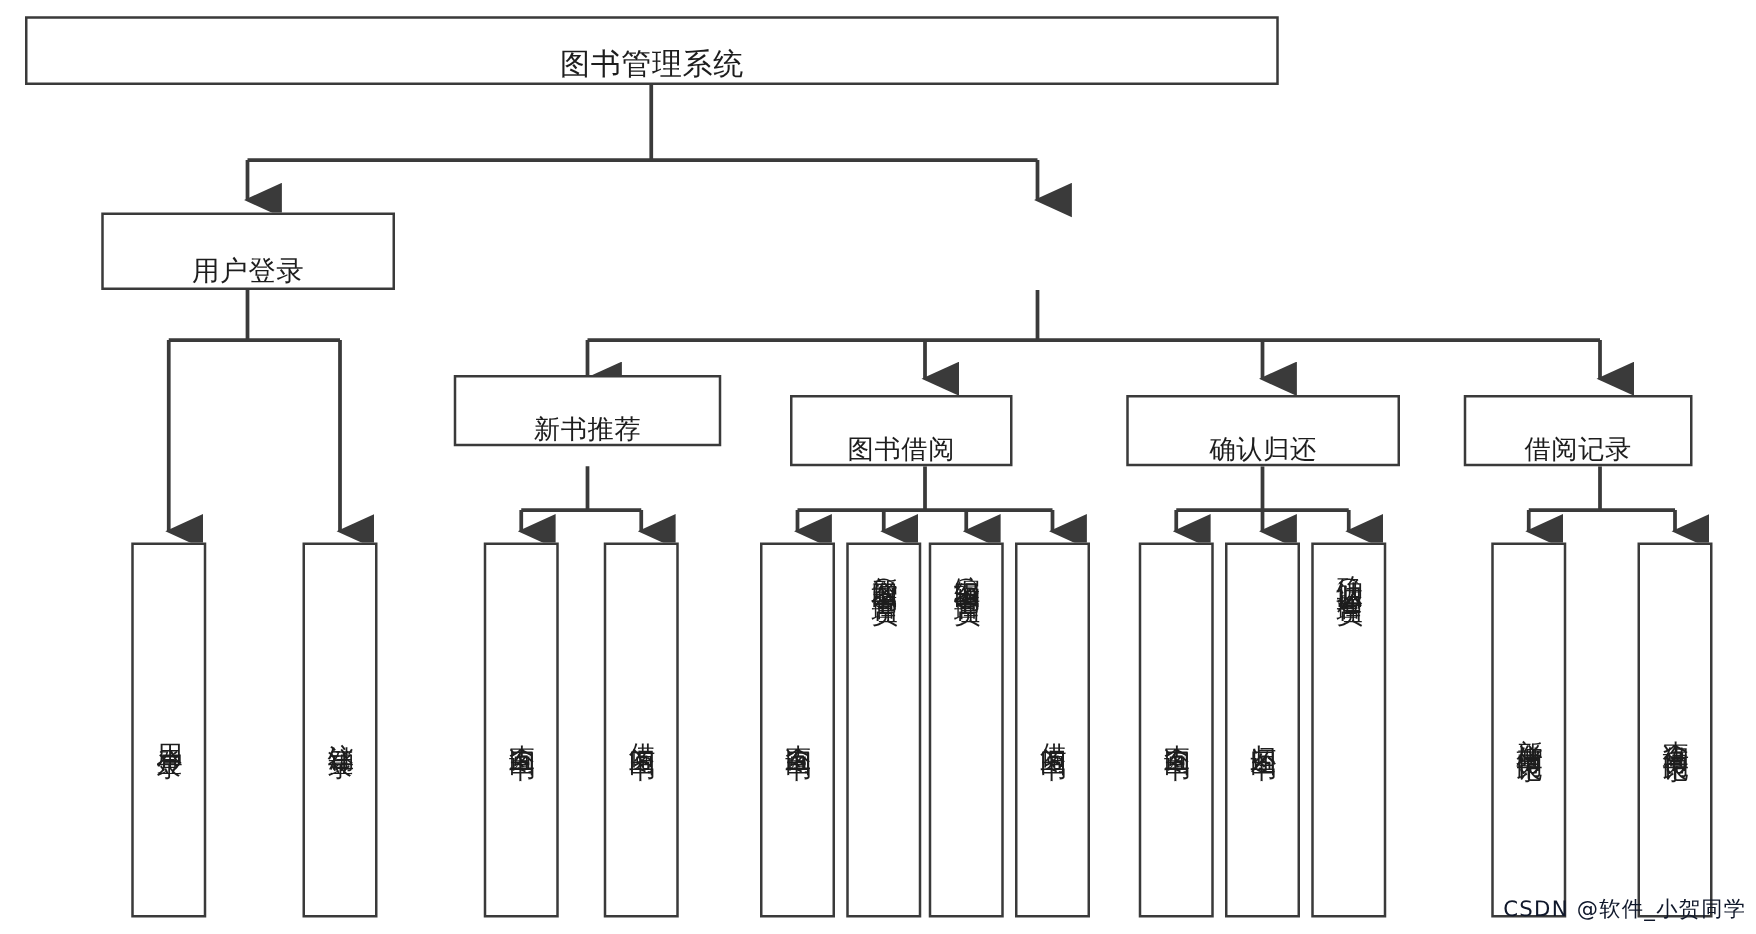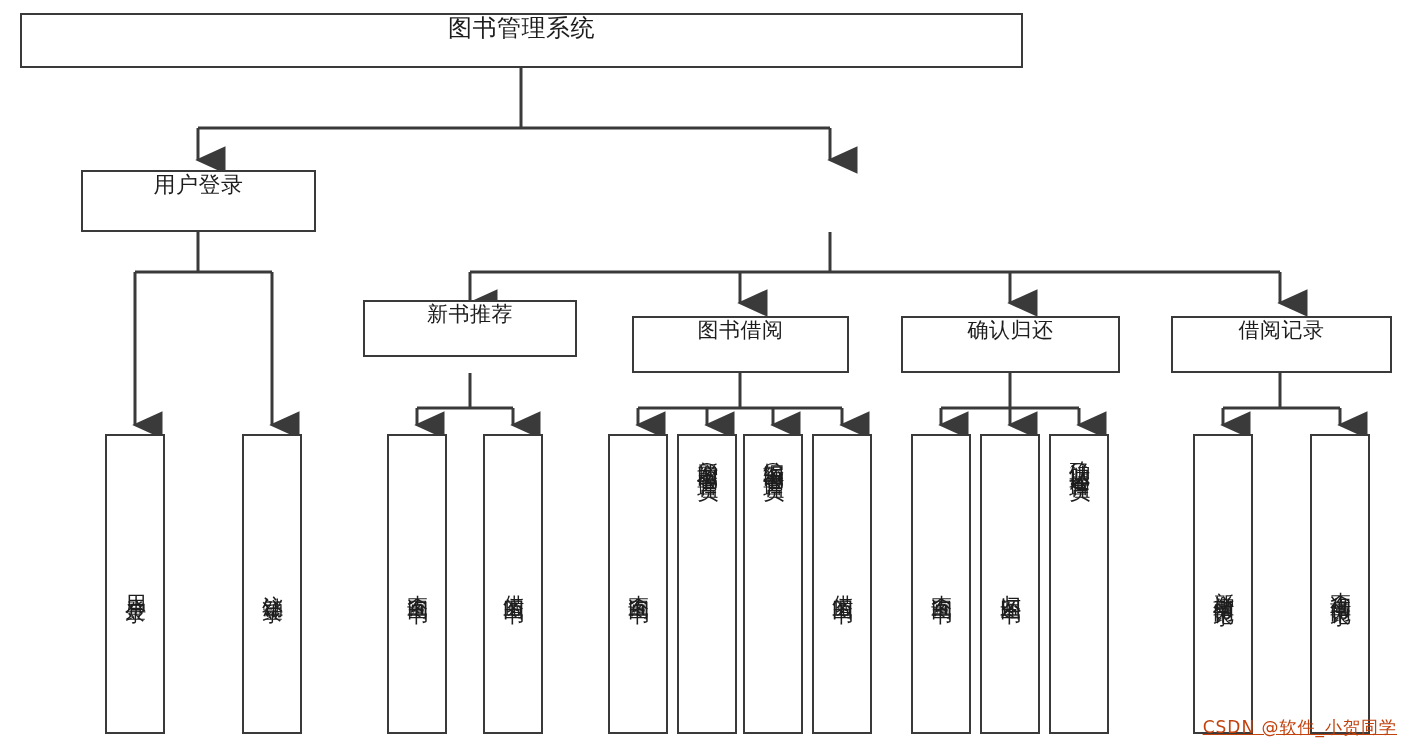--- a/index.html
+++ b/index.html
@@ -20,21 +20,21 @@
     width:1405px;
     height:747px;
     pointer-events:none;
   }
   .node{
     position:absolute;
     box-sizing:border-box;
     background:#ffffff;
     border:2.5px solid #3a3a3a;
     display:flex;
-    align-items:flex-start;
+    align-items:flex-end;
     justify-content:center;
     color:#1d1d1d;
   }
   .node.level0{ font-size:24px; }
   .node.level1{ font-size:22px; }
   .node.level2{ font-size:21px; }
   .node .lbl{
     line-height:1.15;
     letter-spacing:0.5px;
     white-space:nowrap;
@@ -55,24 +55,23 @@
   }
   .node.leaf.centered{
     align-items:center;
     padding-top:0;
   }
   .watermark{
     position:absolute;
     right:8px;
     bottom:8px;
     font-size:17px;
-    color:#c2410c;
+    color:#0f172a;
     letter-spacing:1px;
     white-space:nowrap;
-    text-decoration:underline;
   }
 </style>
 </head>
 <body>
 
 <div id="canvas">
 
   <svg id="wires" viewBox="0 0 1405 747">
     <defs>
       <marker id="arrow" viewBox="0 0 12 12" refX="5" refY="10" markerWidth="11" markerHeight="11" orient="auto-start-reverse">
@@ -128,27 +127,27 @@
     <span class="lbl">图书管理系统</span>
   </div>
 
   <div class="node level1" style="left:81px; top:170px; width:235px; height:62px;">
     <span class="lbl">用户登录</span>
   </div>
 
   <div class="node level2" style="left:363px; top:300px; width:214px; height:57px;">
     <span class="lbl">新书推荐</span>
   </div>
-  <div class="node level2" style="left:632px; top:316px; width:217px; height:57px;">
+  <div class="node level2" style="left:632px; top:316px; width:178px; height:57px;">
     <span class="lbl">图书借阅</span>
   </div>
   <div class="node level2" style="left:901px; top:316px; width:219px; height:57px;">
     <span class="lbl">确认归还</span>
   </div>
-  <div class="node level2" style="left:1171px; top:316px; width:221px; height:57px;">
+  <div class="node level2" style="left:1171px; top:316px; width:183px; height:57px;">
     <span class="lbl">借阅记录</span>
   </div>
 
   <div class="node leaf centered" style="left:105px; top:434px; width:60px; height:300px;">
     <span class="lbl">用户登录</span>
   </div>
   <div class="node leaf centered" style="left:242px; top:434px; width:60px; height:300px;">
     <span class="lbl">注销登录</span>
   </div>
 

